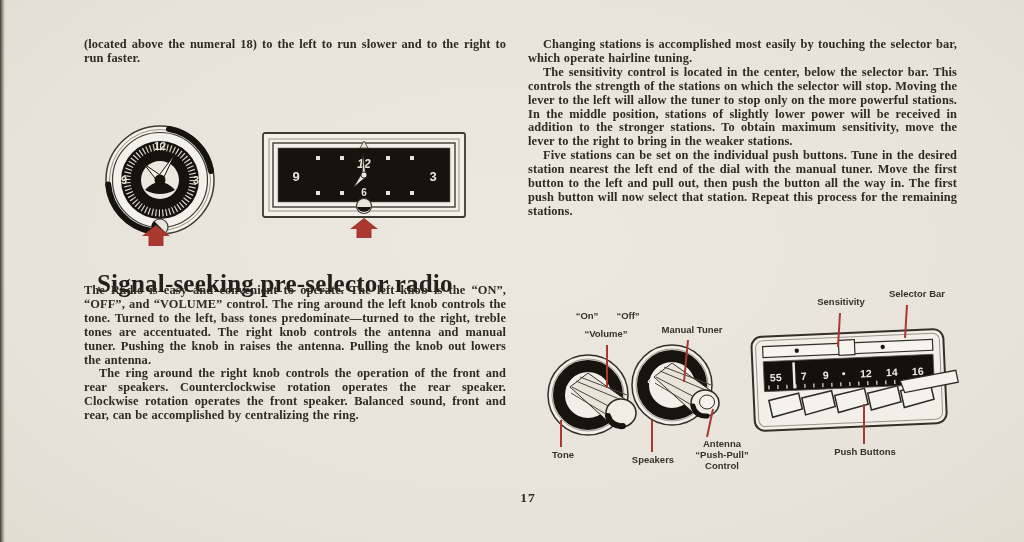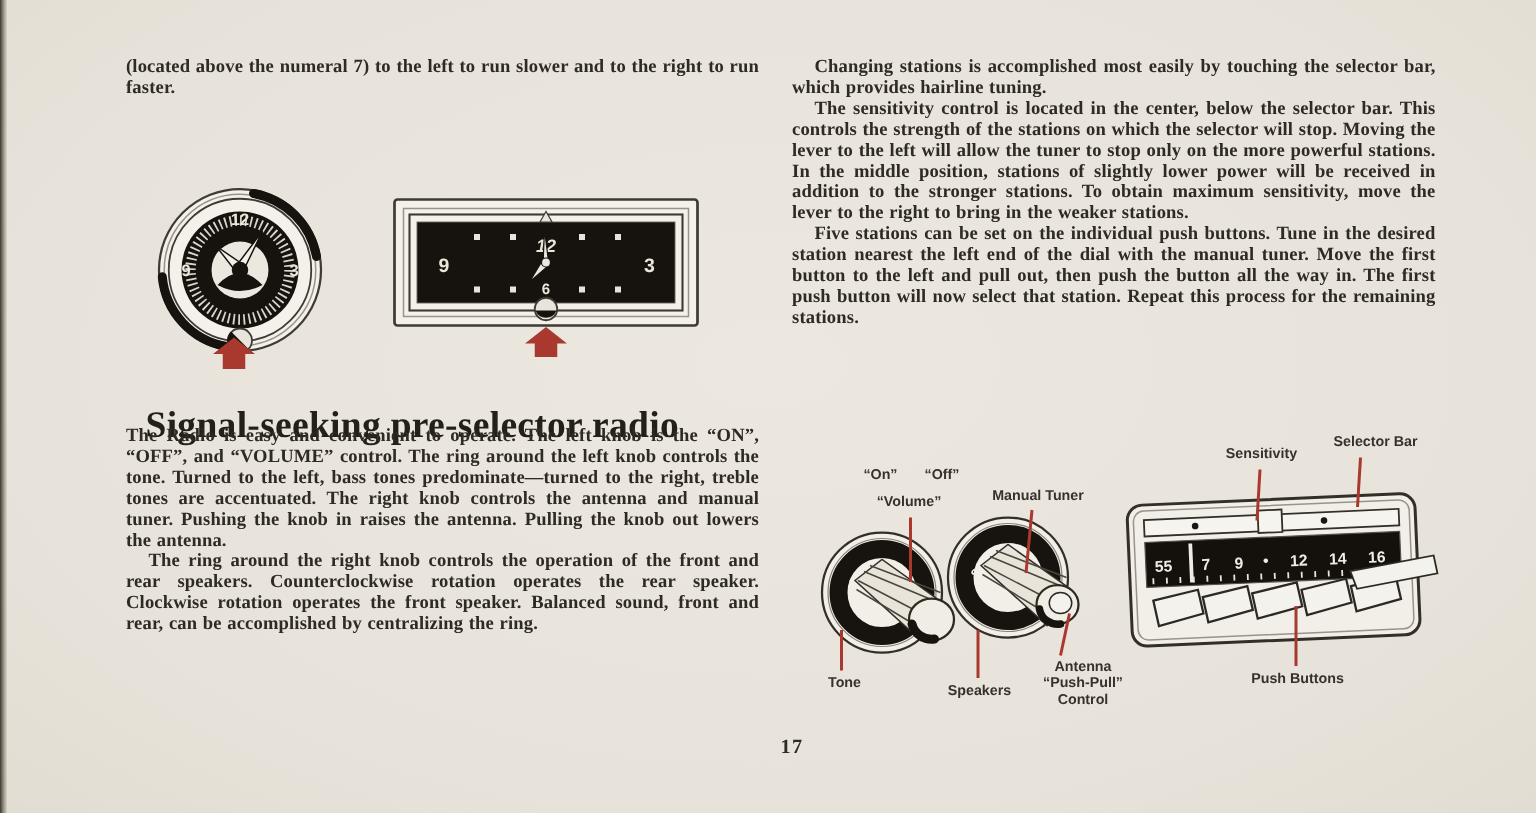--- a/index.html
+++ b/index.html
@@ -37,21 +37,21 @@
   .dialnum{font-size:10.5px;font-weight:700;fill:#efece3;}
   .clocknum{font-weight:700;fill:#e9e6da;}
 </style>
 </head>
 <body>
 
 <div class="page">
   <div class="gutter"></div>
 
   <div class="body-text col-lt">
-    <p>(located above the numeral 7) to the left to run slower and to the right to run faster.</p>
+    <p>(located above the numeral 18) to the left to run slower and to the right to run faster.</p>
   </div>
 
   <svg style="left:100px;top:115px;" width="140" height="135" viewBox="0 0 140 135">
     <g>
       <circle cx="60" cy="65" r="54" fill="#f4f1ea" stroke="#3f3a33" stroke-width="1.5"></circle>
       <circle cx="60" cy="65" r="50.5" fill="none" stroke="#9a9388" stroke-width="1"></circle>
       <circle cx="60" cy="65" r="47.5" fill="none" stroke="#3f3a33" stroke-width="1.2"></circle>
       <path d="M 69,14 A 52,52 0 0 1 111,56" fill="none" stroke="#16120d" stroke-width="6" stroke-linecap="round"></path>
       <path d="M 51,116 A 52,52 0 0 1 8.2,69.5" fill="none" stroke="#16120d" stroke-width="6" stroke-linecap="round"></path>
     </g>
@@ -108,21 +108,21 @@
     <polygon points="94,103 108,92 122,103 115.5,103 115.5,112 100.5,112 100.5,103" fill="#a9382e"></polygon>
   </svg>
 
   <h2 class="heading">Signal-seeking pre-selector radio</h2>
   <div class="body-text col-lb">
     <p>The Radio is easy and convenient to operate. The left knob is the “ON”, “OFF”, and “VOLUME” control. The ring around the left knob controls the tone. Turned to the left, bass tones predominate—turned to the right, treble tones are accentuated. The right knob controls the antenna and manual tuner. Pushing the knob in raises the antenna. Pulling the knob out lowers the antenna.</p>
     <p class="indent">The ring around the right knob controls the operation of the front and rear speakers. Counterclockwise rotation operates the rear speaker. Clockwise rotation operates the front speaker. Balanced sound, front and rear, can be accomplished by centralizing the ring.</p>
   </div>
 
   <div class="body-text col-rt">
-    <p class="indent">Changing stations is accomplished most easily by touching the selector bar, which provides hairline tuning.</p>
+    <p class="indent">Changing stations is accomplished most easily by touching the selector bar, which operate hairline tuning.</p>
     <p class="indent">The sensitivity control is located in the center, below the selector bar. This controls the strength of the stations on which the selector will stop. Moving the lever to the left will allow the tuner to stop only on the more powerful stations. In the middle position, stations of slightly lower power will be received in addition to the stronger stations. To obtain maximum sensitivity, move the lever to the right to bring in the weaker stations.</p>
     <p class="indent">Five stations can be set on the individual push buttons. Tune in the desired station nearest the left end of the dial with the manual tuner. Move the first button to the left and pull out, then push the button all the way in. The first push button will now select that station. Repeat this process for the remaining stations.</p>
   </div>
 
   <svg style="left:528px;top:283px;" width="436" height="200" viewBox="0 0 436 200">
     <defs>
       <path id="tArc" d="M 34,120 A 29,29 0 0 1 86,120"></path>
       <path id="sArc" d="M 118,110 A 29,29 0 0 1 170,110"></path>
     </defs>
 

